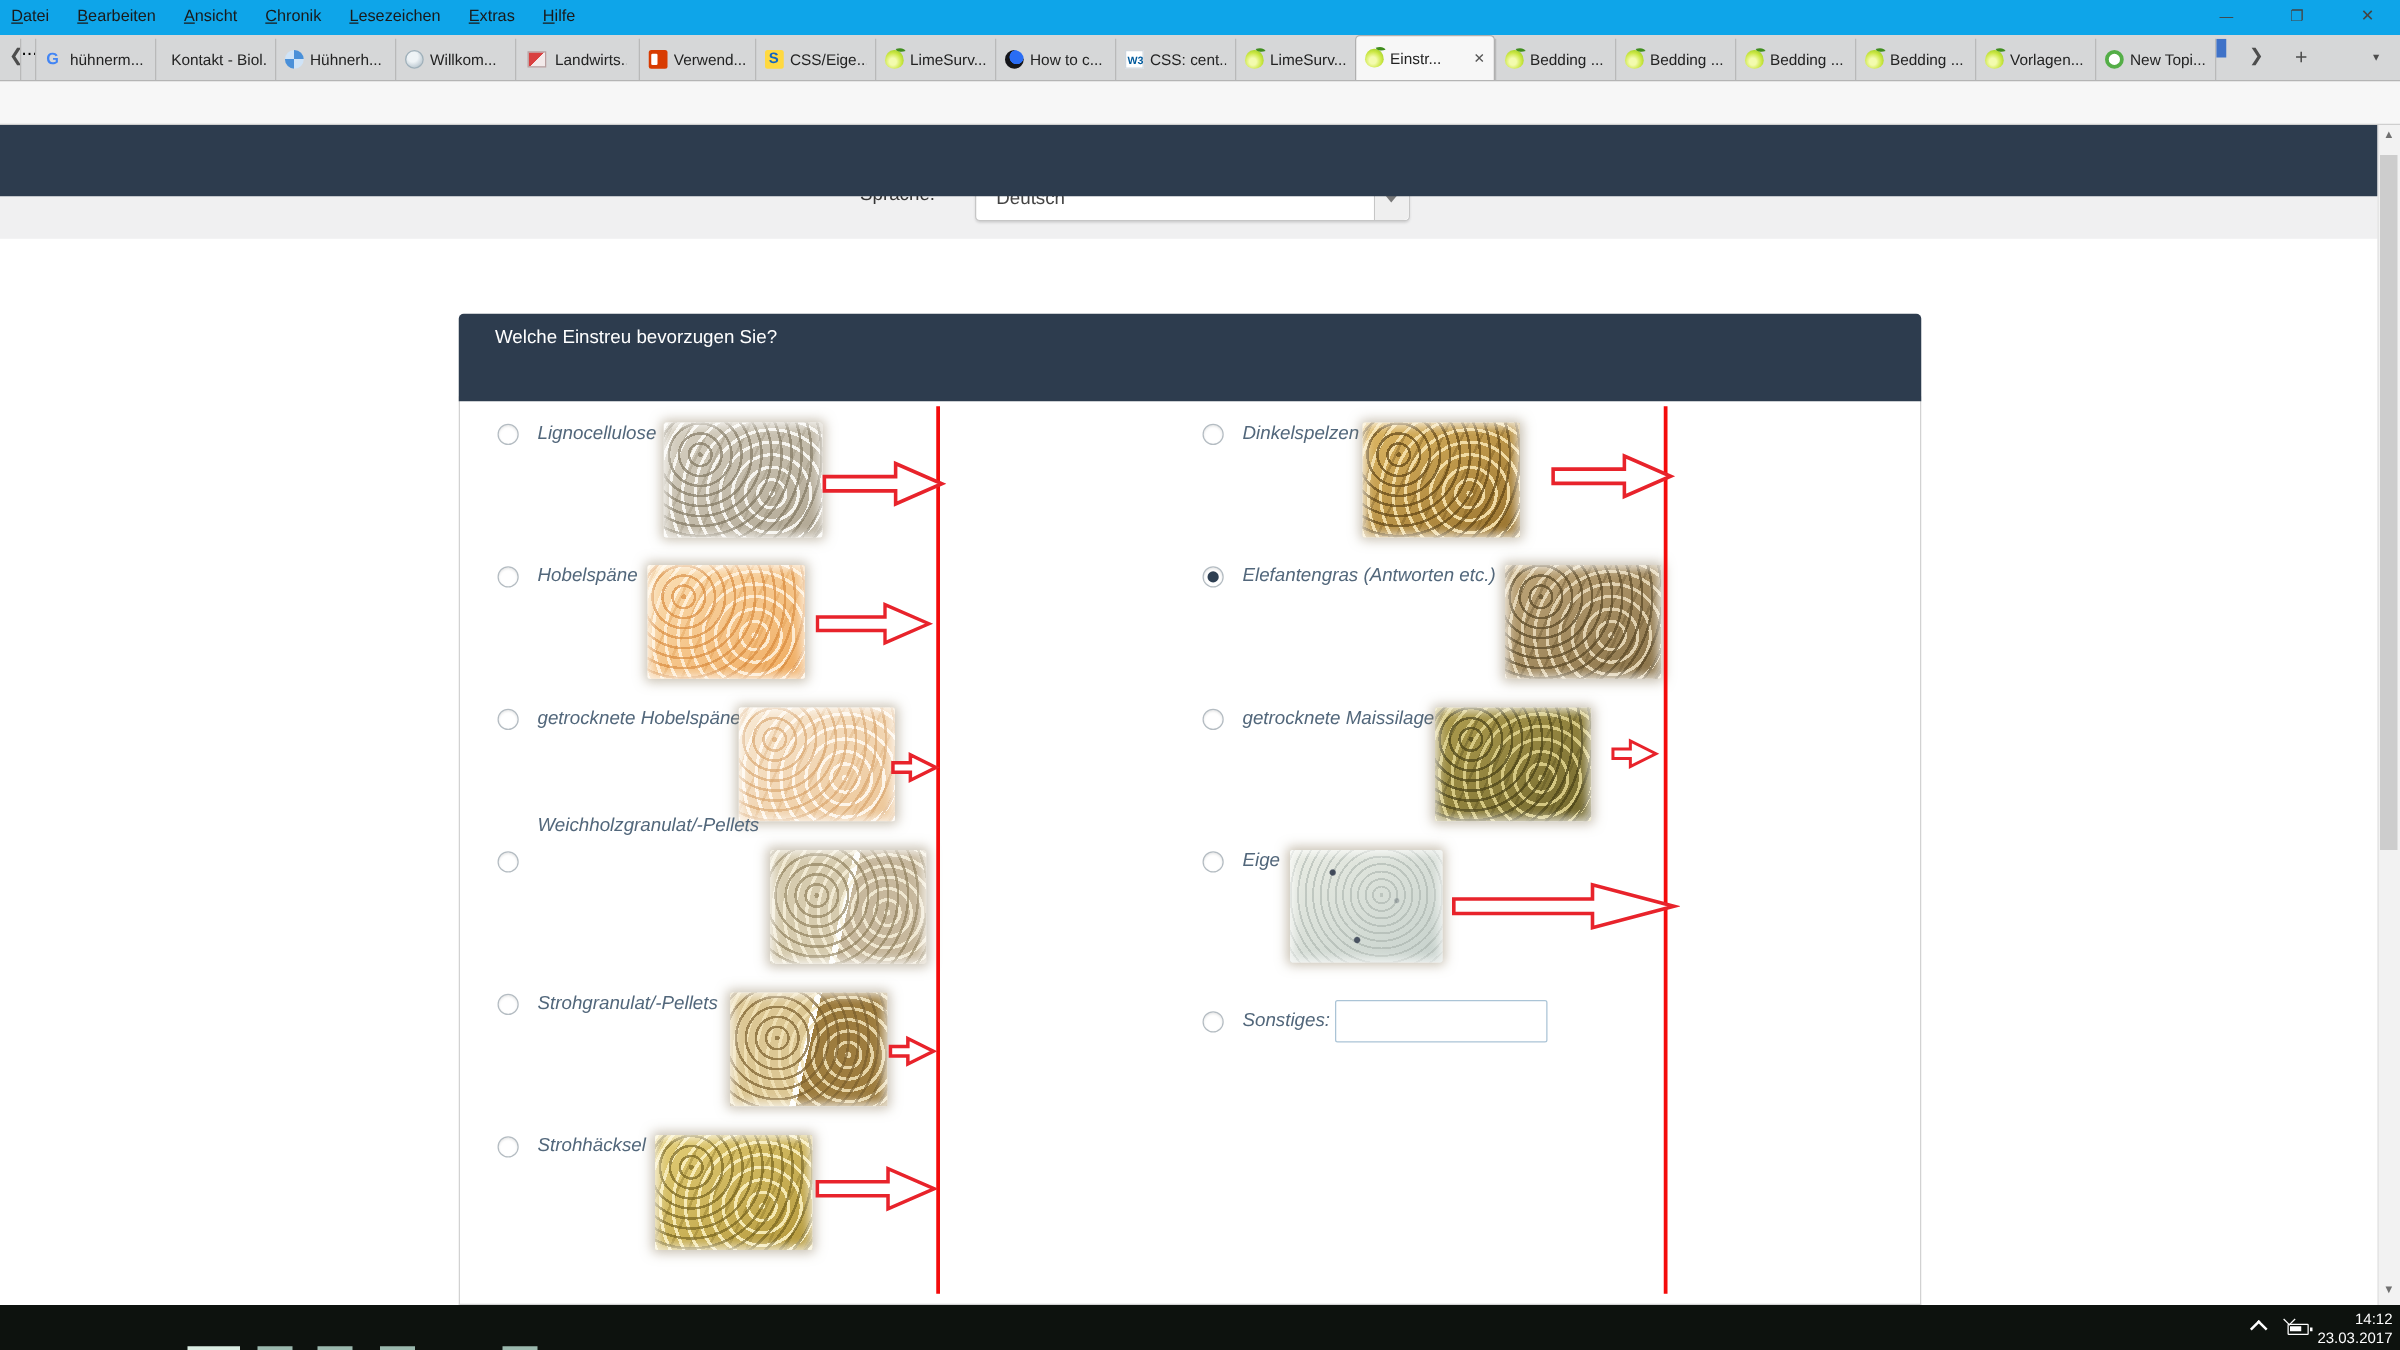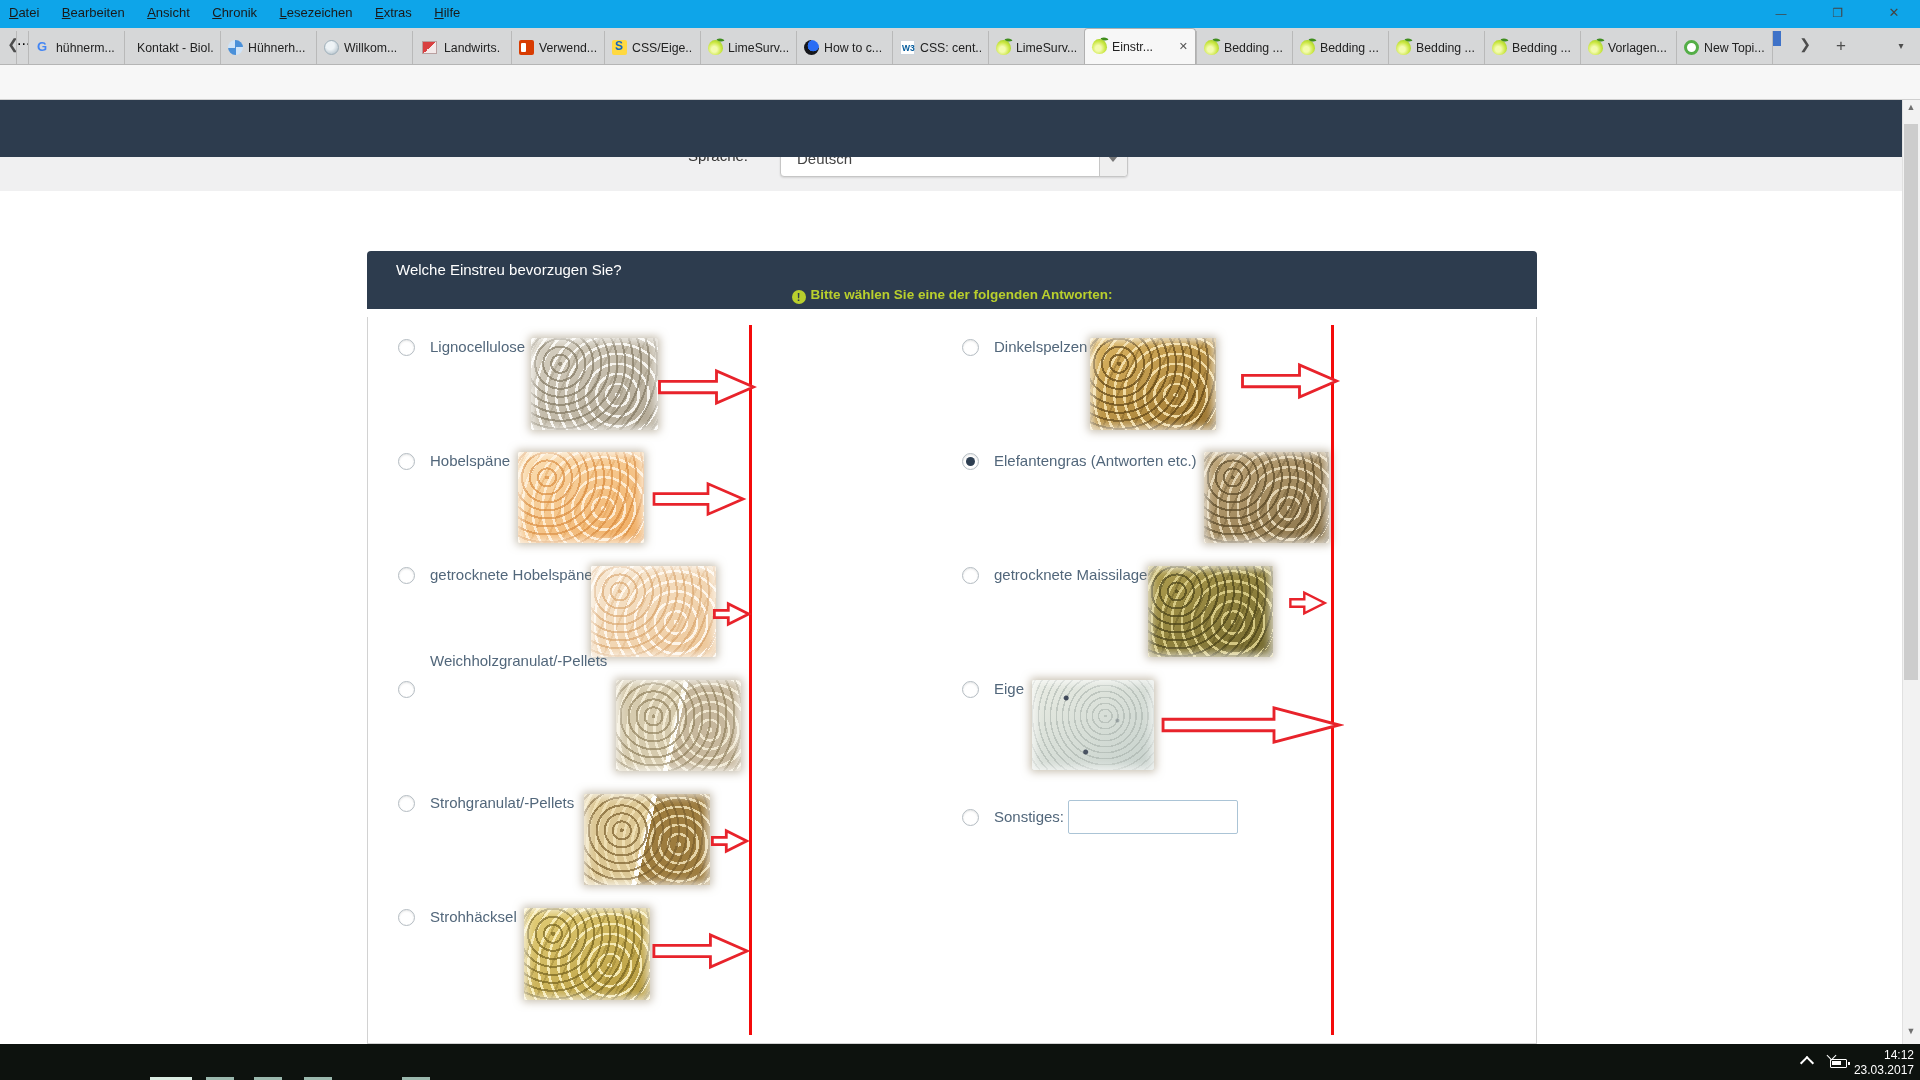--- a/index.html
+++ b/index.html
@@ -84,33 +84,33 @@
   .sh-link{left:1283px;top:120px;color:#fff;font-size:13.5px;font-weight:bold;}
   .gray-strip{left:0;top:157px;width:1920px;height:34px;background:#f0f0f1;z-index:0;}
   .lang-label{left:688px;top:147px;font-size:15px;color:#333;z-index:1;}
   .lang-select{left:780px;top:140px;width:348px;height:37px;background:#fff;border:1px solid #c6c6c6;
     border-radius:4px;box-sizing:border-box;z-index:1;box-shadow:0 1px 2px rgba(0,0,0,.12);}
   .lang-value{left:16px;top:9px;font-size:15px;color:#444;position:absolute;}
   .lang-dropzone{position:absolute;right:0;top:0;width:27px;height:100%;border-left:1px solid #c6c6c6;
     background:#efefef;border-radius:0 4px 4px 0;}
   .lang-dropzone::after{content:"";position:absolute;left:8px;top:15px;border:5px solid transparent;border-top:6px solid #777;}
   
-  .q-header{left:367px;top:251px;width:1170px;height:58px;background:#2d3c4e;border-radius:4px 4px 0 0;box-sizing:border-box;z-index:2;}
+  .q-header{left:367px;top:251px;width:1170px;height:70px;background:#2d3c4e;border-radius:4px 4px 0 0;box-sizing:border-box;z-index:2;}
   .q-title{position:absolute;left:29px;top:10px;color:#fff;font-size:15px;}
   .q-hint{position:absolute;left:0;top:36px;width:100%;text-align:center;color:#b9cf2d;
     font-size:13.5px;font-weight:bold;}
   .hint-ic{display:inline-block;width:14px;height:14px;border-radius:50%;background:#b9cf2d;
     color:#2d3c4e;font-size:11px;font-weight:bold;line-height:14px;text-align:center;vertical-align:-2px;margin-right:5px;}
   .q-body{left:367px;top:317px;width:1170px;height:727px;background:#fff;border:1px solid #d2d2d2;
     border-top:none;box-sizing:border-box;z-index:1;}
   .redline{width:3px;background:#f40b0b;z-index:3;}
   .radio{width:17px;height:17px;border:1px solid #b4bcc2;border-radius:50%;background:#fff;
     box-sizing:border-box;box-shadow:inset 0 1px 2px rgba(0,0,0,.1);z-index:2;}
   .radio.sel::after{content:"";position:absolute;left:3px;top:3px;width:9px;height:9px;border-radius:50%;background:#2e3f52;}
-  .opt-label{font-size:15px;color:#52677b;z-index:2;white-space:nowrap;}
+  .opt-label{font-size:15px;color:#52677b;z-index:2;white-space:nowrap;font-style:italic;}
   .photo{border-radius:2px;z-index:2;
     box-shadow:0 0 9px 2px rgba(145,130,100,.5),inset 0 0 8px 3px rgba(255,255,255,.75);}
   .photo.tex{background-image:
     repeating-radial-gradient(circle at 23% 28%,var(--s1) 0 2px,transparent 2px 8px),
     repeating-radial-gradient(circle at 68% 62%,var(--s2) 0 2.5px,transparent 2.5px 10px),
     repeating-linear-gradient(115deg,transparent 0 6px,var(--s3) 6px 8px,transparent 8px 14px),
     linear-gradient(145deg,var(--b1),var(--b2));}
   .photo.split{background-image:
     repeating-radial-gradient(circle at 30% 40%,var(--s1) 0 2px,transparent 2px 8px),
     repeating-radial-gradient(circle at 75% 55%,var(--s2) 0 2.5px,transparent 2.5px 9px),
@@ -302,21 +302,20 @@
   <span class="lang-value">Deutsch</span>
   <span class="lang-dropzone"></span>
 </div>
 <div class="s site-header">
   <span class="s sh-title">Einstreumaterialien in der Geflügelwirtschaft</span>
   <span class="s sh-link">Zwischengespeicherte Umfrage laden</span>
 </div>
 
 <div class="s q-header">
   <span class="q-title">Welche Einstreu bevorzugen Sie?</span>
-  <div class="q-hint"><span class="hint-ic">!</span><span>Bitte wählen Sie eine der folgenden Antworten:</span></div>
 </div>
 <div class="s q-body"></div>
 
 <div class="s redline" style="left:749px;top:325px;height:710px"></div>
 <div class="s redline" style="left:1331px;top:325px;height:710px"></div>
 
 <span class="s radio" style="left:398px;top:339px"></span>
 <span class="s opt-label" style="left:430px;top:338px">Lignocellulose</span>
 <div class="s photo tex p-ligno" style="left:531px;top:338px;width:127px;height:92px"></div>
 <svg class="s arrow" style="left:657px;top:368px" width="100" height="38" viewBox="0 0 104 40">

